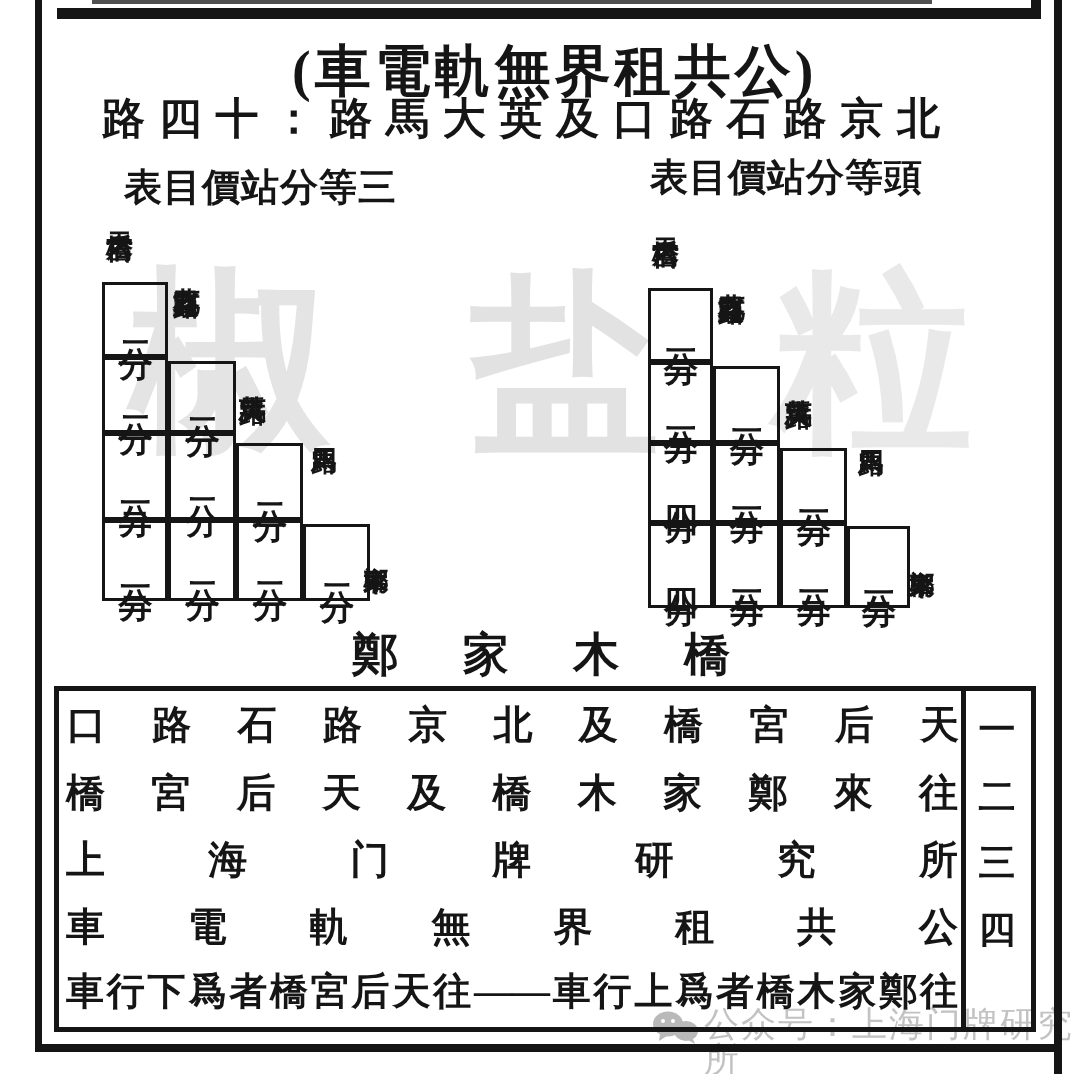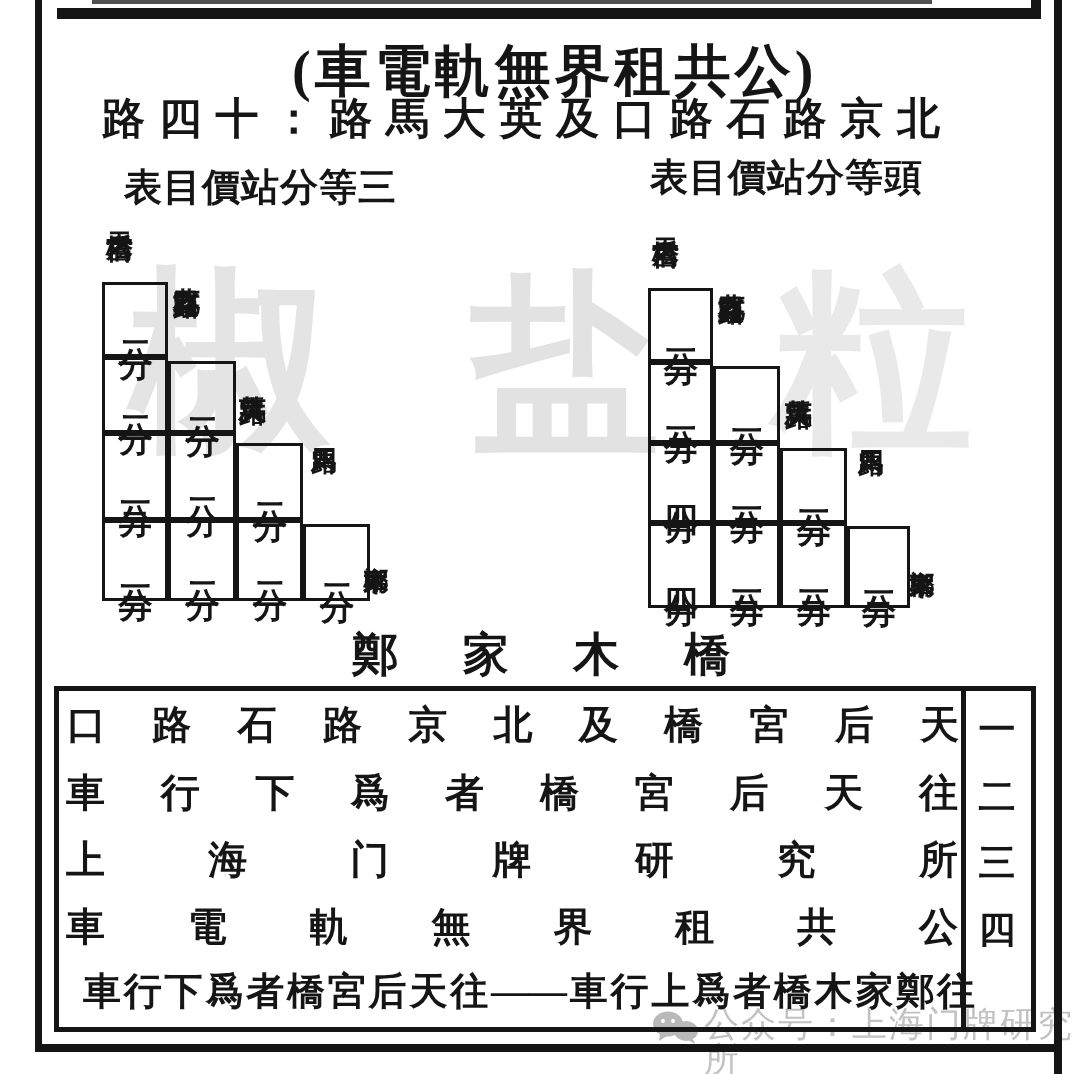--- a/index.html
+++ b/index.html
@@ -105,25 +105,25 @@
   </div>
 
   <div class="jrow fg" style="left:352px;top:624px;width:378px;font-size:46px;">鄭家木橋</div>
 
   <div>
     <div class="abs fg" style="left:54px;top:686px;width:982px;height:346px;border:5px solid #151515;box-sizing:border-box;"></div>
     <div class="ln fg" style="left:961px;top:690px;width:5px;height:338px;"></div>
     <div class="ln fg" style="left:35px;top:1044px;width:1026px;height:8px;"></div>
 
     <div class="jrow fg" style="left:67px;top:698px;width:892px;font-size:39px;">口路石路京北及橋宮后天</div>
-    <div class="jrow fg" style="left:66px;top:766px;width:892px;font-size:39px;">車行下爲者橋宮后天往</div>
+    <div class="jrow fg" style="left:66px;top:766px;width:892px;font-size:39px;">橋宮后天及橋木家鄭來往</div>
     <div class="jrow fg" style="left:66px;top:833px;width:892px;font-size:39px;">上海门牌研究所</div>
     <div class="jrow fg" style="left:66px;top:900px;width:892px;font-size:39px;">車電軌無界租共公</div>
 
     <div class="numcell fg" style="left:966px;top:705px;width:62px;font-size:37px;">一</div>
     <div class="numcell fg" style="left:966px;top:772px;width:62px;font-size:37px;">二</div>
     <div class="numcell fg" style="left:966px;top:838px;width:62px;font-size:37px;">三</div>
     <div class="numcell fg" style="left:966px;top:905px;width:62px;font-size:37px;">四</div>
 
-    <div class="jrow fg" style="left:66px;top:966px;width:892px;font-size:38px;margin-left:17px;">車行下爲者橋宮后天往——車行上爲者橋木家鄭往</div>
+    <div class="jrow fg" style="left:66px;top:966px;width:892px;font-size:38px;">車行下爲者橋宮后天往——車行上爲者橋木家鄭往</div>
   </div>
 
 </div>
 
 </body></html>

